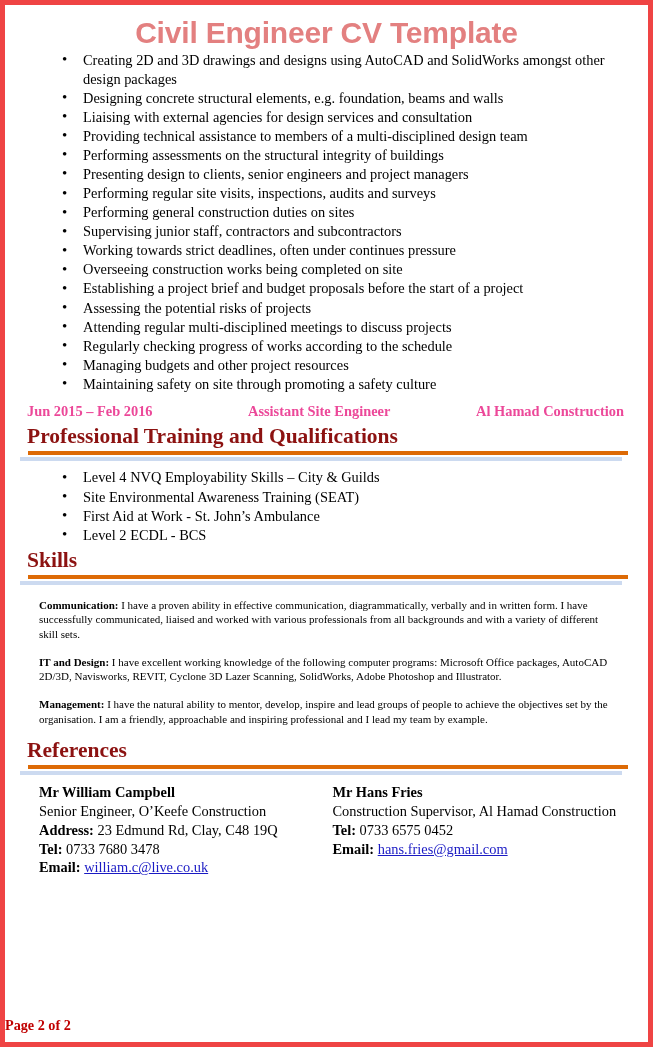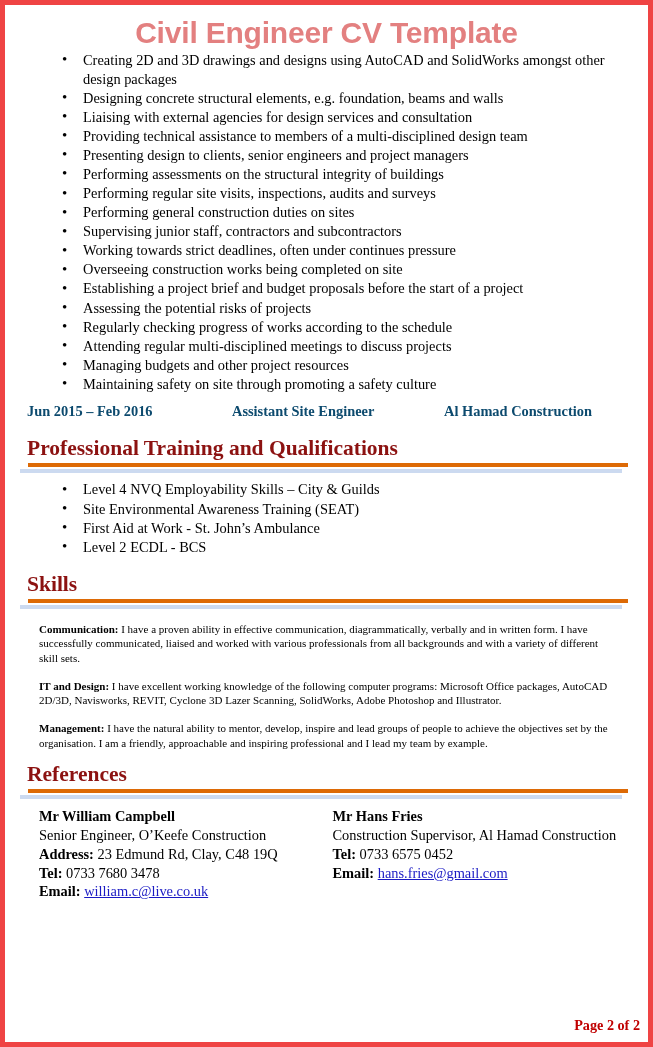--- a/index.html
+++ b/index.html
@@ -63,31 +63,32 @@
     line-height: 1.33;
     color: #000;
   }
 
   
   .job-row {
     display: flex;
     font-weight: bold;
     font-size: 14.4px;
     line-height: 1.35;
-    color: #0c4a6e;
+    color: #ec4899;
     margin-top: 8px;
     padding-left: 10px;
+    gap: 16px;
   }
   .job-row .col-date   { width: 205px; flex: 0 0 205px; }
   .job-row .col-title  { width: 212px; flex: 0 0 212px; }
   .job-row .col-comp   { flex: 1 1 auto; }
 
   
   .section {
-    margin-top: 15px;
+    margin-top: 3px;
   }
   .section-heading {
     font-family: "Liberation Serif", "DejaVu Serif", serif;
     font-weight: bold;
     font-size: 21.5px;
     line-height: 1.12;
     color: #8c1211;
     padding-left: 10px;
     margin: 0;
   }
@@ -142,50 +143,50 @@
     text-decoration: underline;
     margin-top: 19px;
   }
 
   
   .footer {
     position: absolute;
     left: 0;
     right: 8px;
     bottom: 8px;
-    text-align: right;
+    text-align: left;
     font-weight: bold;
     font-size: 14.2px;
     color: #c00000;
   }
 </style>
 </head>
 <body>
 
 <div class="page">
   <div class="inner">
 
     <h1 class="doc-title">Civil Engineer CV Template</h1>
 
     <ul class="bullets">
       <li>Creating 2D and 3D drawings and designs using AutoCAD and SolidWorks amongst other design packages</li>
       <li>Designing concrete structural elements, e.g. foundation, beams and walls</li>
       <li>Liaising with external agencies for design services and consultation</li>
       <li>Providing technical assistance to members of a multi-disciplined design team</li>
+      <li>Performing assessments on the structural integrity of buildings</li>
       <li>Presenting design to clients, senior engineers and project managers</li>
-      <li>Performing assessments on the structural integrity of buildings</li>
       <li>Performing regular site visits, inspections, audits and surveys</li>
       <li>Performing general construction duties on sites</li>
       <li>Supervising junior staff, contractors and subcontractors</li>
       <li>Working towards strict deadlines, often under continues pressure</li>
       <li>Overseeing construction works being completed on site</li>
       <li>Establishing a project brief and budget proposals before the start of a project</li>
       <li>Assessing the potential risks of projects</li>
+      <li>Attending regular multi-disciplined meetings to discuss projects</li>
       <li>Regularly checking progress of works according to the schedule</li>
-      <li>Attending regular multi-disciplined meetings to discuss projects</li>
       <li>Managing budgets and other project resources</li>
       <li>Maintaining safety on site through promoting a safety culture</li>
     </ul>
 
     <div class="job-row">
       <span class="col-date">Jun 2015 – Feb 2016</span>
       <span class="col-title">Assistant Site Engineer</span>
       <span class="col-comp">Al Hamad Construction</span>
     </div>
 

